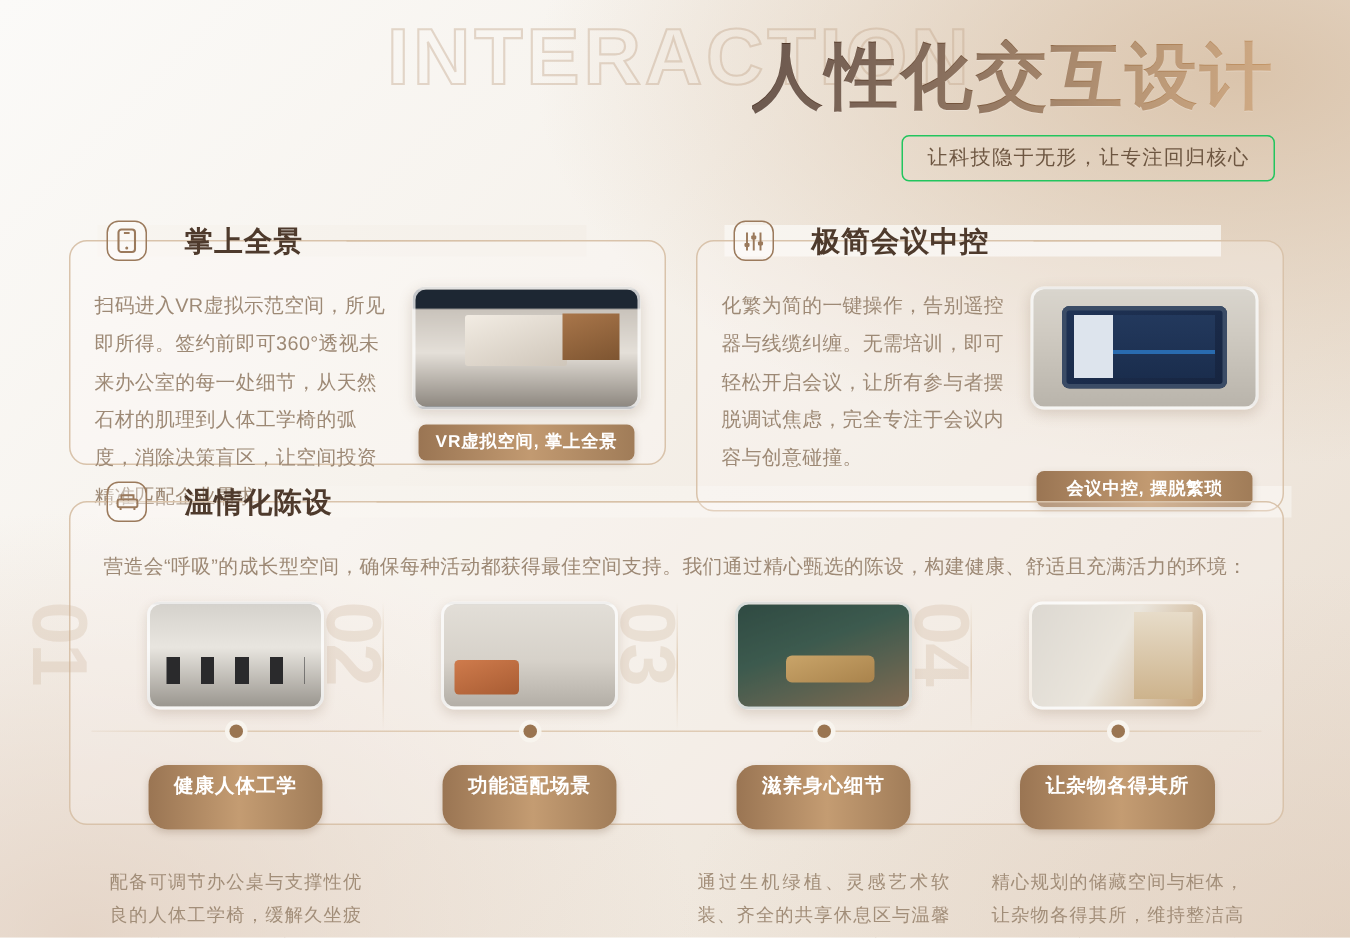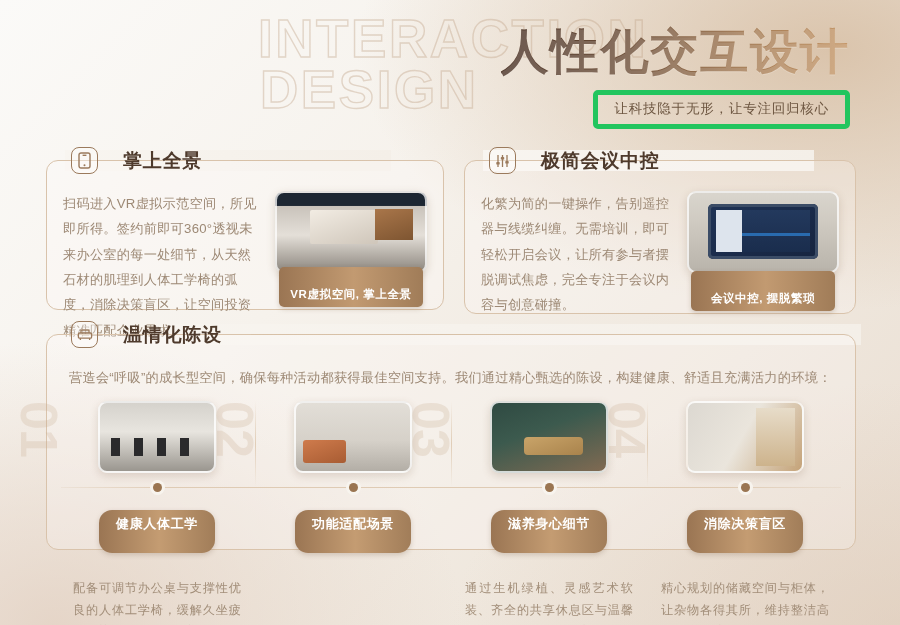--- a/index.html
+++ b/index.html
@@ -32,21 +32,21 @@
   .hero-title{
     font-size:48px; font-weight:700; letter-spacing:.04em; line-height:1.08;
     font-family:"DejaVu Serif","Liberation Serif",serif;
     background:linear-gradient(100deg,#4a3327 0%,#6b4d38 34%,#a57c55 70%,#c89a6b 100%);
     -webkit-background-clip:text; background-clip:text; color:transparent;
     text-shadow:0 1px 0 rgba(255,255,255,.18);
   }
   .hero-tag{
     display:inline-block; margin-top:12px;
     padding:5px 16px 6px;
-    border:5px solid #22c55e; border-radius:5px;
+    border:1px solid #22c55e; border-radius:5px;
     color:#6d5641; font-size:13.5px; letter-spacing:.06em;
   }
 
   
   .card{
     position:absolute;
     border:1px solid #d9c3ab;
     border-radius:12px;
     background:rgba(255,253,250,.26);
   }
@@ -115,21 +115,21 @@
     content:""; position:absolute; left:18%; top:22%; width:64%; height:54%;
     background:
       linear-gradient(90deg,#e8eef6 0 28%,transparent 28% 100%),
       linear-gradient(180deg,transparent 0 55%,#2a6fb5 55% 62%,transparent 62%),
       linear-gradient(0deg,#1b2e4e,#243a5e);
     opacity:.95;
   }
   .cap{
     position:absolute; left:4px; right:4px; bottom:-14px;
     text-align:center; color:#fff; font-size:11.5px; font-weight:700;
-    letter-spacing:.05em; padding:20px 0 5px;
+    letter-spacing:.05em; padding:4px 0 5px;
     border-radius:5px;
     background:linear-gradient(90deg,#9a7553,#c29a71 52%,#a07c58);
     box-shadow:0 2px 5px rgba(120,92,66,.26);
   }
 
   
   .c3-intro{ padding:30px 22px 0; }
   .grid4{
     position:absolute; left:12px; right:12px; top:62px; bottom:14px;
     display:grid; grid-template-columns:repeat(4,1fr);
@@ -187,21 +187,20 @@
     text-align:justify; letter-spacing:.01em;
   }
 </style>
 </head>
 <body>
 
 <div class="stage">
 
   <div class="wm">
     <span class="l1">INTERACTION</span>
-    <span class="l2">DESIGN</span>
   </div>
 
   <div class="hero">
     <div class="hero-title">人性化交互设计</div>
     <div class="hero-tag">让科技隐于无形，让专注回归核心</div>
   </div>
 
   <div class="card" style="left:46px; top:160px; width:398px; height:150px;">
     <div class="card-head">
       <span class="ico">
@@ -216,21 +215,21 @@
     </div>
     <div class="c-inner">
       <div class="c-text body-txt">扫码进入VR虚拟示范空间，所见即所得。签约前即可360°透视未来办公室的每一处细节，从天然石材的肌理到人体工学椅的弧度，消除决策盲区，让空间投资精准匹配企业需求。</div>
       <div class="c-media">
         <div class="shot shot-vr"></div>
         <div class="cap">VR虚拟空间, 掌上全景</div>
       </div>
     </div>
   </div>
 
-  <div class="card" style="left:464px; top:160px; width:392px; height:154px;">
+  <div class="card" style="left:464px; top:160px; width:392px; height:181px;">
     <div class="card-head">
       <span class="ico">
         <svg width="15" height="16" viewBox="0 0 15 16" stroke="#9b7a5c" stroke-width="1.3" fill="none">
           <line x1="3" y1="2" x2="3" y2="14"></line>
           <line x1="7.5" y1="2" x2="7.5" y2="14"></line>
           <line x1="12" y1="2" x2="12" y2="14"></line>
           <rect x="1.3" y="9" width="3.4" height="2.6" rx=".7" fill="#9b7a5c" stroke="none"></rect>
           <rect x="5.8" y="4" width="3.4" height="2.6" rx=".7" fill="#9b7a5c" stroke="none"></rect>
           <rect x="10.3" y="8" width="3.4" height="2.6" rx=".7" fill="#9b7a5c" stroke="none"></rect>
         </svg>
@@ -287,20 +286,20 @@
         <div class="thumb t3"></div>
         <div class="dot" style="margin-top:14px"></div>
         <span class="pill">滋养身心细节</span>
         <div class="col-txt">通过生机绿植、灵感艺术软装、齐全的共享休息区与温馨茶水间，打造可放松充电的“能量角落”。</div>
       </div>
 
       <div class="col">
         <span class="num">04</span>
         <div class="thumb t4"></div>
         <div class="dot" style="margin-top:14px"></div>
-        <span class="pill">消除决策盲区</span>
+        <span class="pill">让杂物各得其所</span>
         <div class="col-txt">精心规划的储藏空间与柜体，让杂物各得其所，维持整洁高效，从环境上减少干扰，提升专注力。</div>
       </div>
 
     </div>
   </div>
 
 </div>
 
 </body></html>

